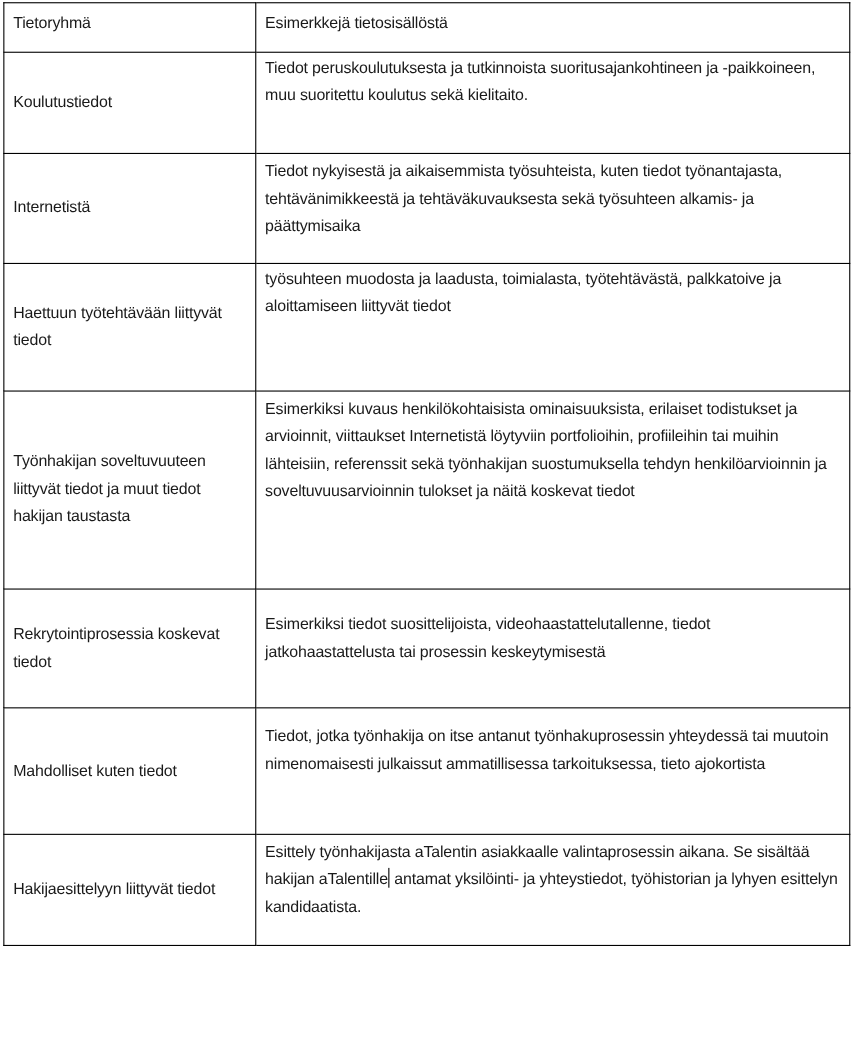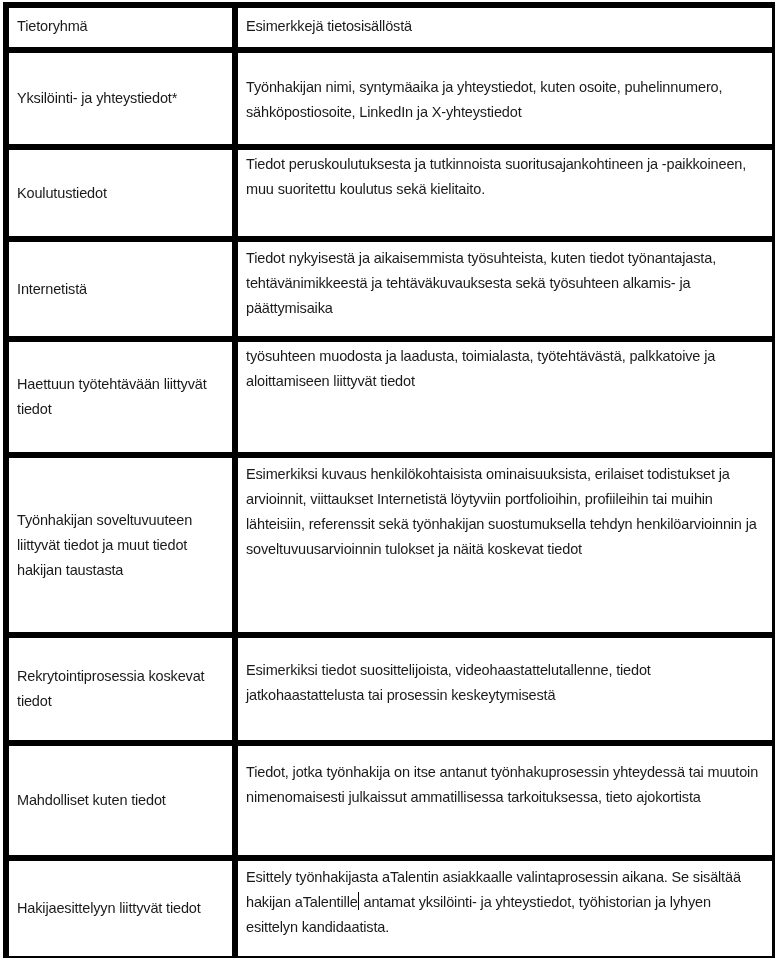--- a/index.html
+++ b/index.html
@@ -17,21 +17,21 @@
   }
   .doc-table {
     position: absolute;
     left: 3px;
     top: 2px;
     width: 769px;
     border-collapse: collapse;
     table-layout: fixed;
   }
   .doc-table td {
-    border: 6px solid #000000;
+    border: 1px solid #000000;
     vertical-align: middle;
     padding: 0 10px 0 8px;
     font-size: 14.5px;
     line-height: 25px;
     letter-spacing: -0.15px;
   }
   .doc-table col.c1 { width: 229px; }
   .doc-table col.c2 { width: 540px; }
   .cell-right { vertical-align: top !important; }
   .cell-head { vertical-align: top !important; padding-top: 6px !important; margin-top: 40px; }
@@ -56,28 +56,20 @@
   <tbody>
     <tr style="height:45px">
       <td class="cell-head-left">
         <span>Tietoryhmä</span>
       </td>
       <td class="cell-head">
         <span>Esimerkkejä tietosisällöstä</span>
       </td>
     </tr>
 
-    <tr style="height:97px">
-      <td>
-        <span>Yksilöinti- ja yhteystiedot*</span>
-      </td>
-      <td class="cell-right" style="padding-top:22px">
-        <span>Työnhakijan nimi, syntymäaika ja yhteystiedot, kuten osoite, puhelinnumero, sähköpostiosoite, LinkedIn ja X-yhteystiedot</span>
-      </td>
-    </tr>
 
     <tr style="height:92px">
       <td>
         <span>Koulutustiedot</span>
       </td>
       <td class="cell-right" style="padding-top:2px">
         <span>Tiedot peruskoulutuksesta ja tutkinnoista suoritusajankohtineen ja -paikkoineen, muu suoritettu koulutus sekä kielitaito.</span>
       </td>
     </tr>
 

